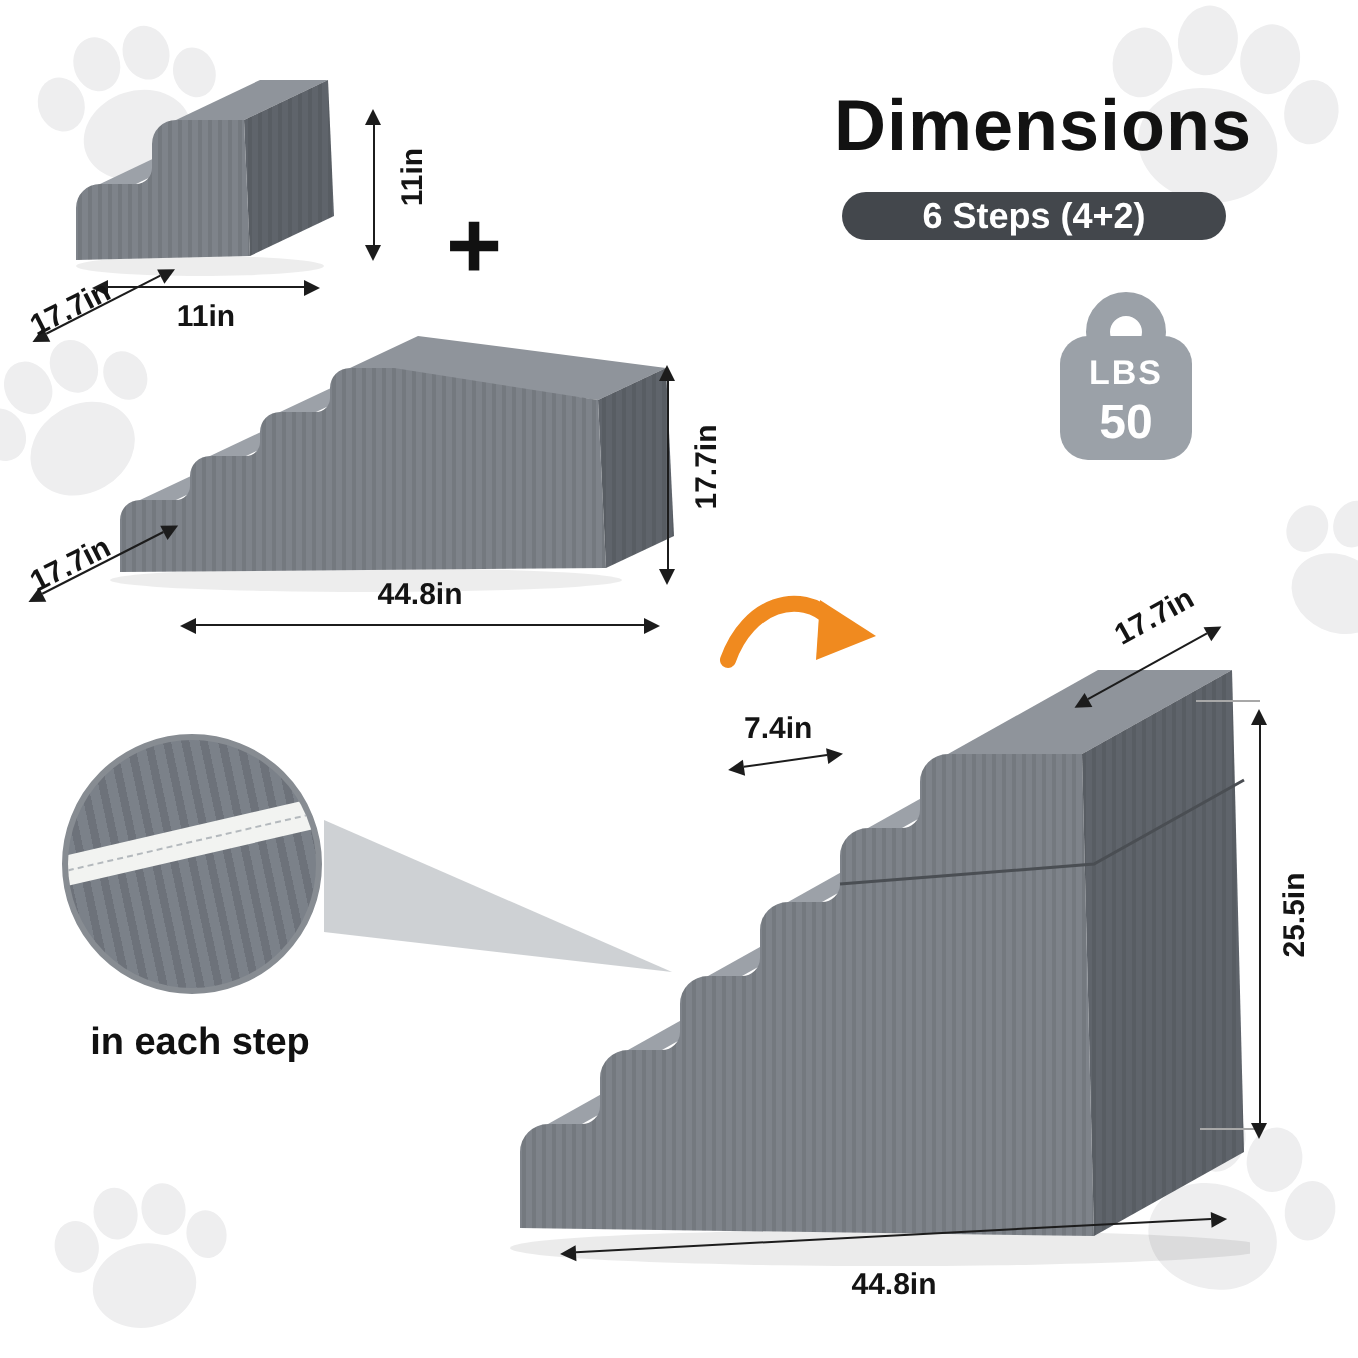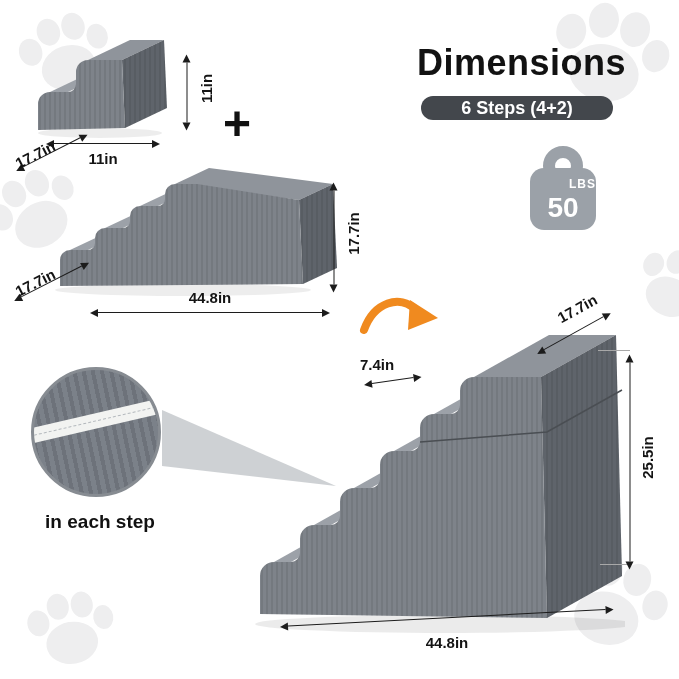--- a/index.html
+++ b/index.html
@@ -21,22 +21,22 @@
   .ext{position:absolute;height:1px;background:#a8a8a8;z-index:3;}
   
   .title{position:absolute;left:417px;top:42px;font-size:36px;font-weight:800;letter-spacing:.5px;color:#121212;z-index:4;}
   .badge{position:absolute;left:421px;top:96px;width:192px;height:24px;border-radius:18px;background:#43474C;
          color:#fff;font-size:18px;font-weight:700;display:flex;align-items:center;justify-content:center;z-index:4;}
   
   .weight{position:absolute;left:530px;top:146px;width:66px;z-index:4;}
   .weight .handle{box-sizing:border-box;width:40px;height:40px;border:12px solid #9BA1A8;border-radius:50%;margin:0 auto -18px auto;position:relative;z-index:1;}
   .weight .body{position:relative;z-index:2;width:66px;height:62px;background:#9BA1A8;border-radius:14px;
                 color:#fff;text-align:center;padding-top:9px;box-sizing:border-box;}
-  .weight .lbs{font-size:12px;font-weight:700;letter-spacing:1px;text-align:right;}
-  .weight .w50{font-size:28px;font-weight:800;margin-top:1px;}
+  .weight .lbs{font-size:17px;font-weight:700;letter-spacing:1px;}
+  .weight .w50{font-size:24px;font-weight:800;margin-top:1px;}
   
   .plus{position:absolute;left:214px;top:96px;width:46px;text-align:center;font-size:48px;font-weight:800;color:#111;z-index:4;}
   
   .mag{position:absolute;left:31px;top:367px;width:130px;height:130px;border-radius:50%;border:3px solid #878C92;
        background:repeating-linear-gradient(78deg,#6d727a 0 4px,#7b8189 4px 9px);overflow:hidden;z-index:3;box-sizing:border-box;}
   .zipper{position:absolute;left:-12px;top:42px;width:160px;height:15px;background:#f2f3f1;transform:rotate(-13deg);}
   .zipper::after{content:"";position:absolute;left:0;right:0;top:7px;border-top:1px dashed #b4b9bd;}
   .callout{position:absolute;left:5px;top:507px;width:190px;text-align:center;font-weight:700;font-size:19px;line-height:1.55;color:#111;z-index:4;}
   .callout span{display:block;}
 </style>
@@ -219,21 +219,21 @@
     </div>
   <div class="dlabel" style="left:14px;top:274px;transform:rotate(-27deg)">17.7in</div>
 
   <div class="dim" style="left:537px;top:349px;width:84px;transform:rotate(-29deg)">
       <span class="al"></span>
       <span class="ln"></span>
       <span class="ar"></span>
     </div>
   <div class="dlabel" style="left:556px;top:300px;transform:rotate(-29deg)">17.7in</div>
 
-  <div class="dlabel" style="left:360px;top:356px">7.4in</div>
+  <div class="dlabel" style="left:372px;top:356px">7.4in</div>
   <div class="dim" style="left:364px;top:380px;width:58px;transform:rotate(-8deg)">
       <span class="al"></span>
       <span class="ln"></span>
       <span class="ar"></span>
     </div>
 
   <div class="ext" style="left:598px;top:350px;width:32px"></div>
   <div class="ext" style="left:600px;top:564px;width:30px"></div>
   <div class="dim" style="left:630px;top:350px;width:215px;transform:rotate(90deg)">
       <span class="al"></span>

